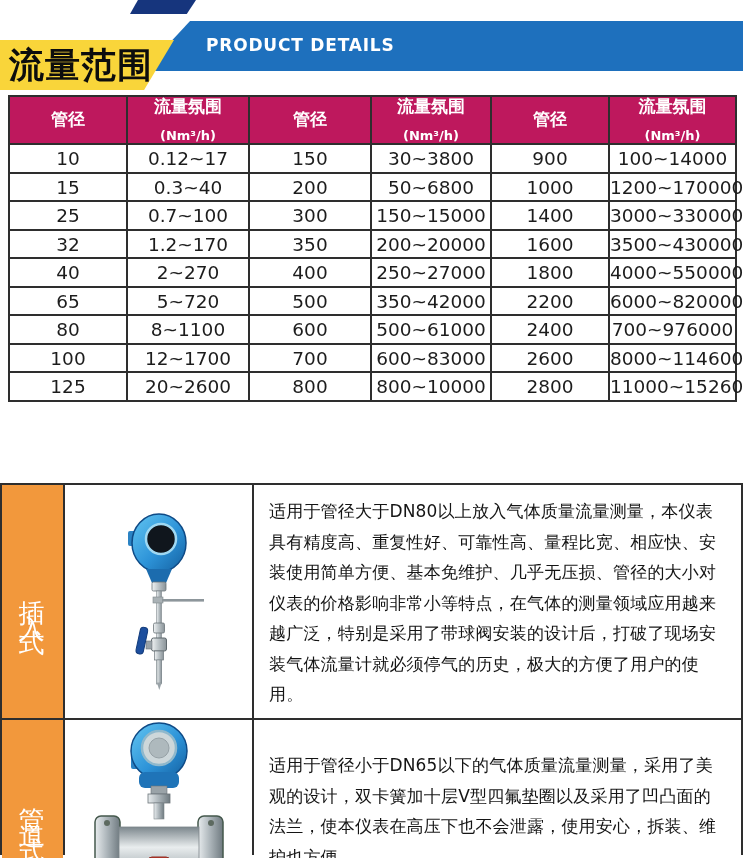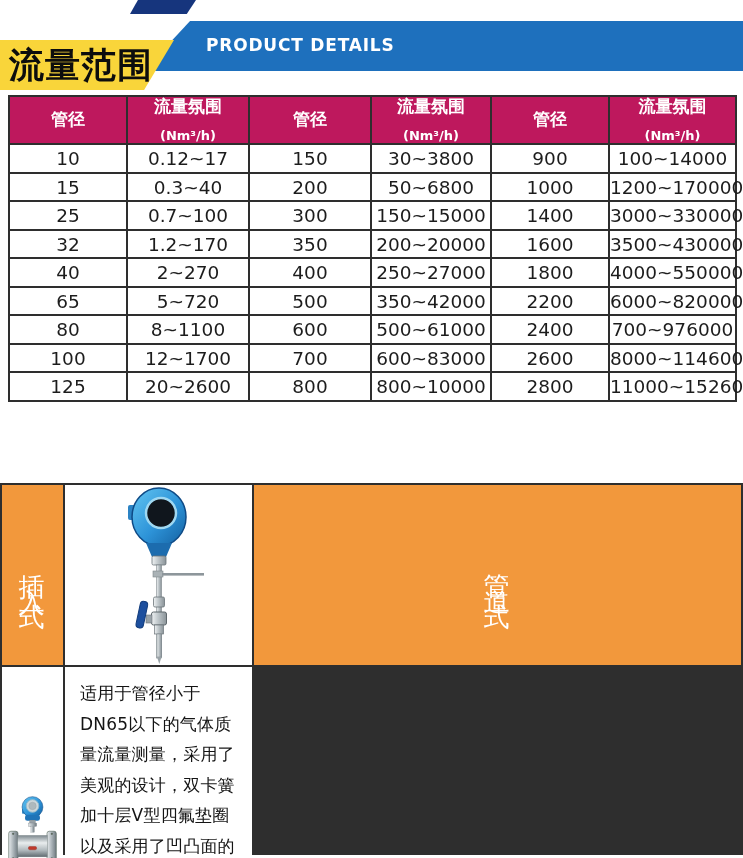--- a/index.html
+++ b/index.html
@@ -227,20 +227,23 @@
       <rect x="70" y="86" width="10" height="6" fill="#aab2b6" stroke="#7d868b" stroke-width="0.6"></rect>
       <rect x="79" y="88" width="42" height="2.6" fill="#8d969b"></rect>
       <rect x="70.5" y="112" width="11" height="10" rx="1.5" fill="url(#mt)" stroke="#6b7479" stroke-width="0.8"></rect>
       <rect x="68.5" y="127" width="15" height="13" rx="2" fill="url(#mt)" stroke="#5f686d" stroke-width="1"></rect>
       <rect x="63" y="130" width="6" height="8" fill="#9aa3a8" stroke="#6b7479" stroke-width="0.6"></rect>
       <rect x="55" y="116" width="7.5" height="27" rx="3.5" fill="#1d4f9e" stroke="#123c7c" stroke-width="1" transform="rotate(12 58 130)"></rect>
       <rect x="71.5" y="140" width="9" height="9" fill="url(#mt)" stroke="#6b7479" stroke-width="0.7"></rect>
       <rect x="74" y="149" width="4.5" height="23" fill="url(#mt)" stroke="#7d868b" stroke-width="0.5"></rect>
       <polygon points="74,172 78.5,172 76.3,179" fill="#9aa3a8"></polygon>
     </svg>
+  </div>
+  <div class="cell txt-cell">
+    <p>适用于管径大于DN80以上放入气体质量流量测量，本仪表具有精度高、重复性好、可靠性高、量程比宽、相应快、安装使用简单方便、基本免维护、几乎无压损、管径的大小对仪表的价格影响非常小等特点，在气体的测量领域应用越来越广泛，特别是采用了带球阀安装的设计后，打破了现场安装气体流量计就必须停气的历史，极大的方便了用户的使用。</p>
   </div>
 
   <div class="cell label-cell">
     <span>管道式</span>
   </div>
   <div class="cell img-cell">
     <svg width="164" height="180" viewBox="0 0 164 180">
       <defs>
         <linearGradient id="bh2" x1="0" y1="0" x2="1" y2="1">
           <stop offset="0" stop-color="#63c6f2"></stop>

